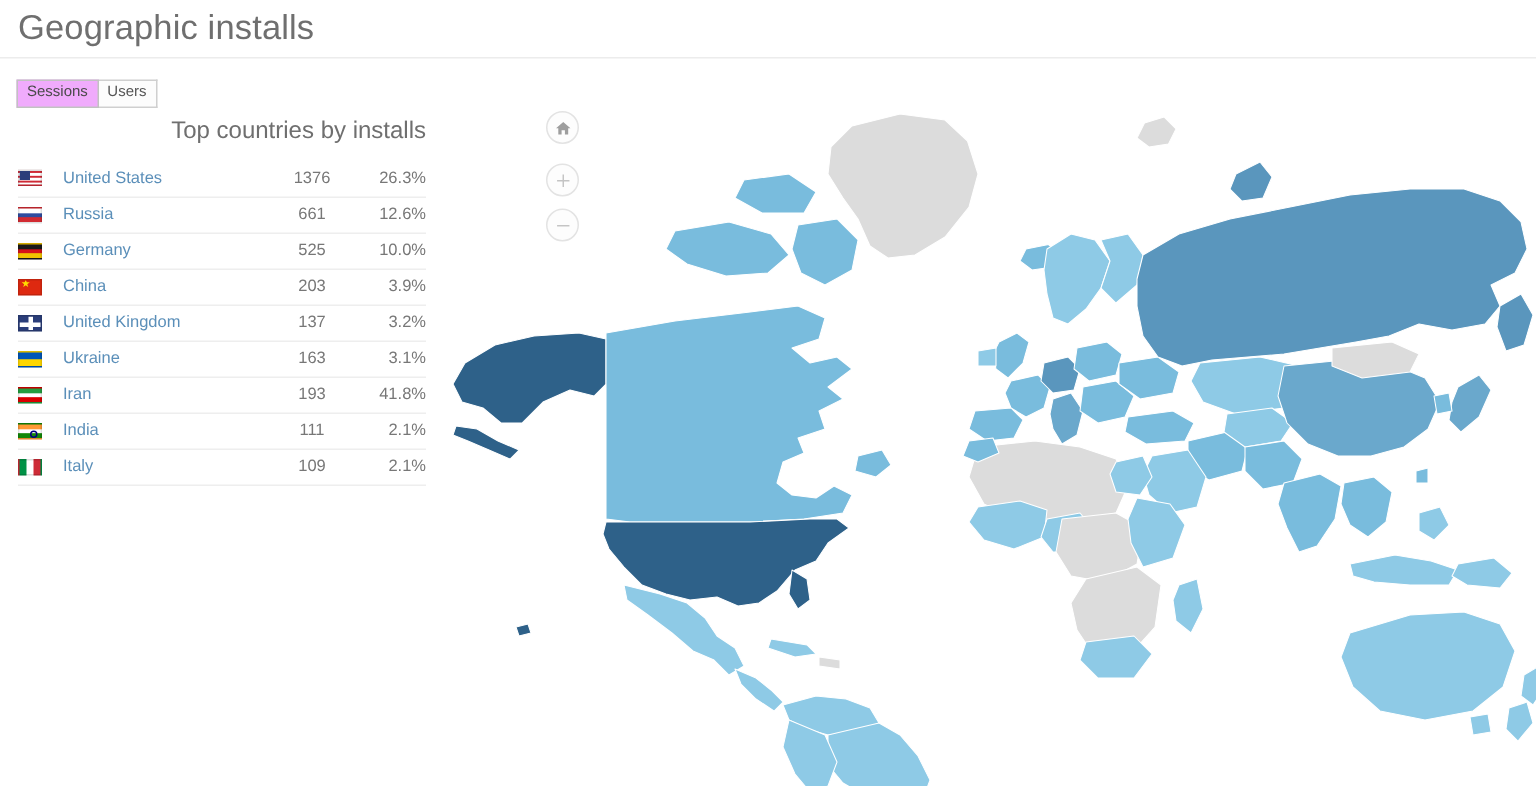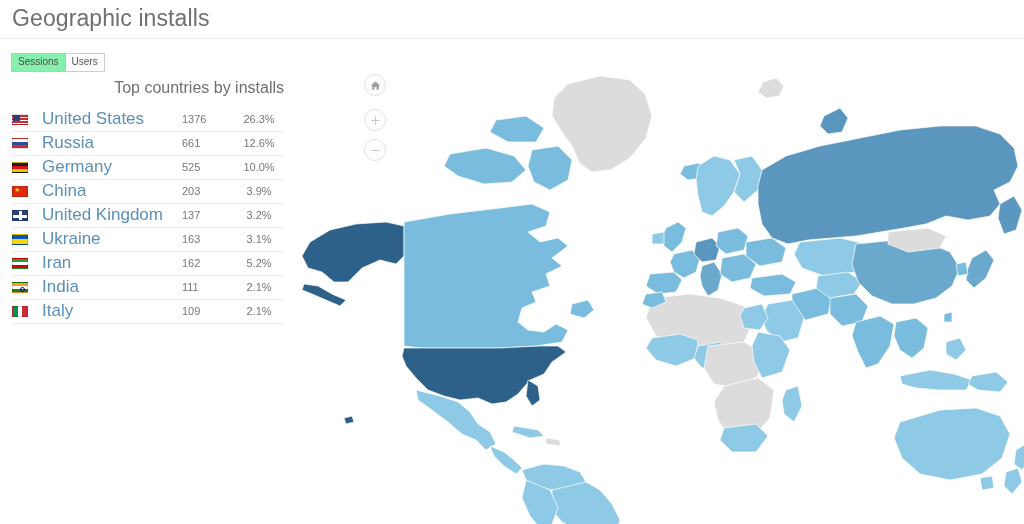--- a/index.html
+++ b/index.html
@@ -30,41 +30,41 @@
   .tab {
     font-size: 10px; color: #555; line-height: 14px;
     padding: 1px 6px 2px 6px;
     border: 1px solid #cfcfcf;
     background: #fcfcfc;
     cursor: pointer;
     user-select: none;
     font-family: "Liberation Sans", sans-serif;
   }
   .tab + .tab { border-left: none; }
-  .tab.active { background: #86efac; color: #4a4a4a; border-color: #c2c2c2; }
+  .tab.active { background: #f0abfc; color: #4a4a4a; border-color: #c2c2c2; }
 
   
   .panel { position: absolute; left: 12px; top: 78px; width: 272px; }
   .panel-title {
     font-size: 16px; font-weight: 300; color: #6f6f6f;
     padding-left: 17px; margin-bottom: 9px; line-height: 20px; text-align: right;
   }
   table.country-table { width: 272px; border-collapse: collapse; table-layout: fixed; }
   table.country-table tr { height: 24px; }
   table.country-table td {
     border-bottom: 1px solid #eeeeee;
     font-size: 11px; color: #777; vertical-align: middle;
     padding: 0; height: 24px;
   }
   td.c-flag { width: 30px; padding-left: 3px; }
   td.c-name { width: 140px; }
-  td.c-val  { width: 52px; text-align: left; color: #6d6d6d; }
-  td.c-pct  { width: 50px; text-align: center; color: #6d6d6d; }
+  td.c-val  { width: 52px; text-align: center; color: #6d6d6d; }
+  td.c-pct  { width: 50px; text-align: right; color: #6d6d6d; }
   .country-link {
-    color: #5b8fb9; font-size: 17px; text-decoration: none; cursor: pointer;
+    color: #5b8fb9; font-size: 11px; text-decoration: none; cursor: pointer;
   }
 
   
   .flag {
     display: inline-block; width: 16px; height: 11px;
     border: 1px solid rgba(0,0,0,.13);
     vertical-align: middle; overflow: hidden; position: relative;
     background: #fff;
   }
   .flag-us {
@@ -176,22 +176,22 @@
         </tr>
         <tr>
           <td class="c-flag"><span class="flag flag-ua"></span></td>
           <td class="c-name"><span class="country-link">Ukraine</span></td>
           <td class="c-val">163</td>
           <td class="c-pct">3.1%</td>
         </tr>
         <tr>
           <td class="c-flag"><span class="flag flag-ir"></span></td>
           <td class="c-name"><span class="country-link">Iran</span></td>
-          <td class="c-val">162</td>
-          <td class="c-pct">5.2%</td>
+          <td class="c-val">193</td>
+          <td class="c-pct">41.8%</td>
         </tr>
         <tr>
           <td class="c-flag"><span class="flag flag-in"></span></td>
           <td class="c-name"><span class="country-link">India</span></td>
           <td class="c-val">111</td>
           <td class="c-pct">2.1%</td>
         </tr>
         <tr>
           <td class="c-flag"><span class="flag flag-it"></span></td>
           <td class="c-name"><span class="country-link">Italy</span></td>

